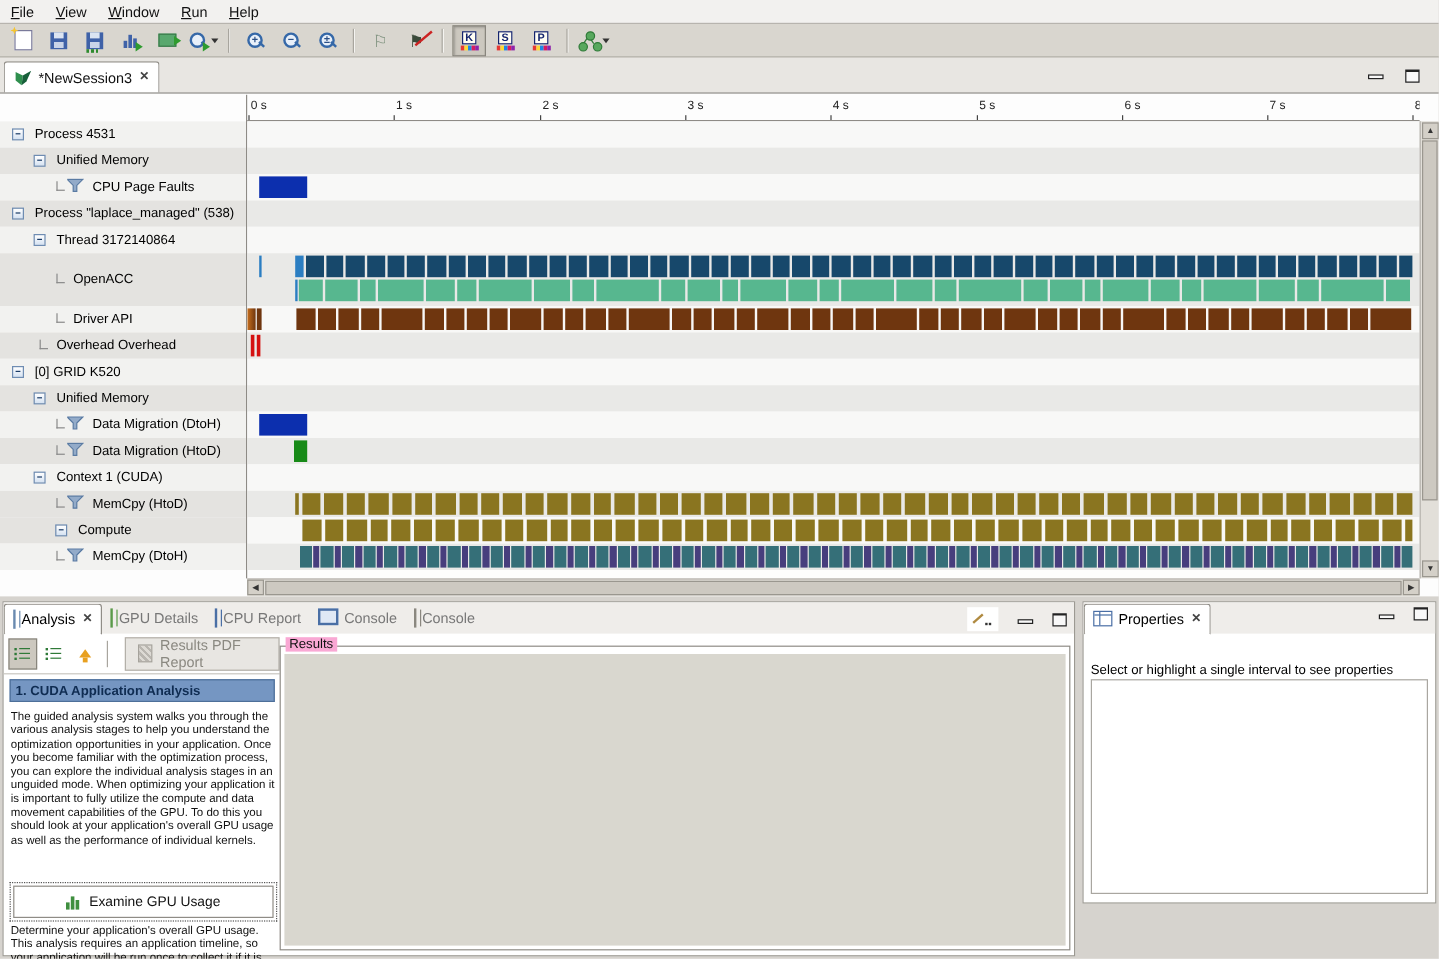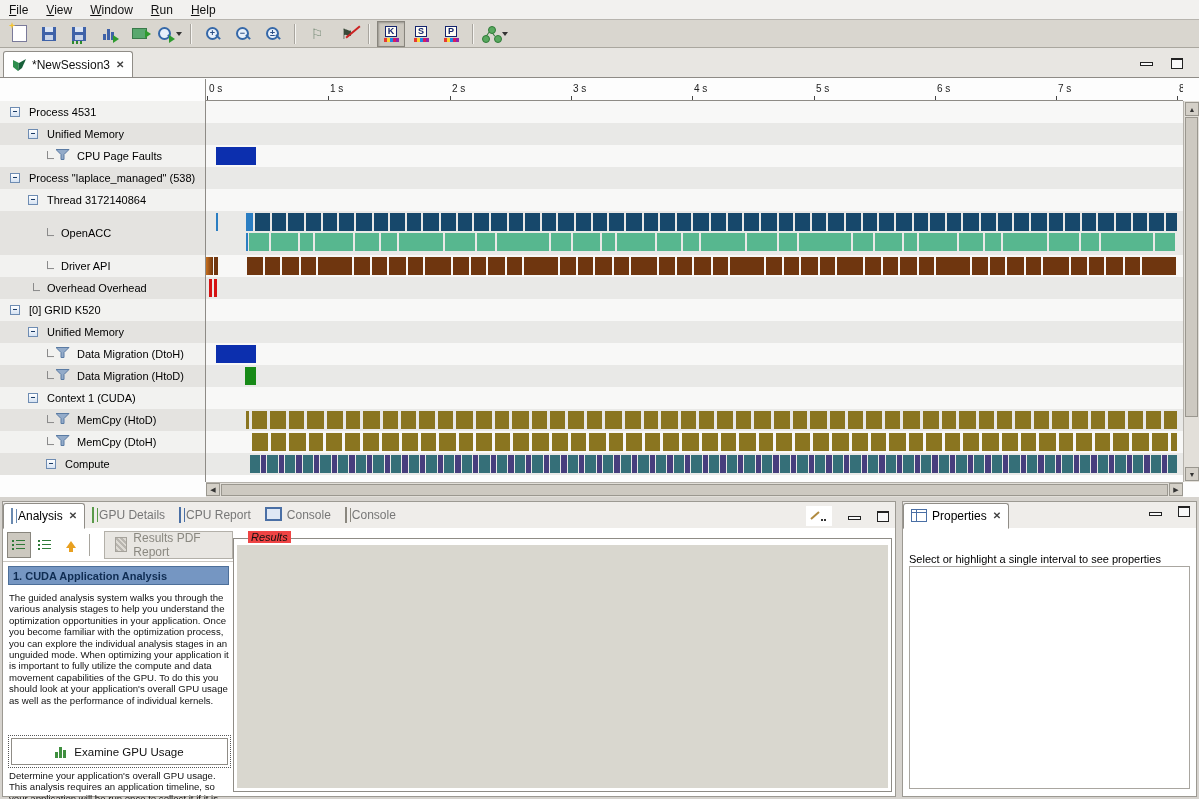--- a/index.html
+++ b/index.html
@@ -105,21 +105,21 @@
   .listico{width:13px;height:12px;position:relative;}
   .listico i{position:absolute;left:4px;height:1px;width:9px;background:#2f7a38;}
   .listico b{position:absolute;left:0;width:2px;height:2px;background:#2f7a38;}
   .uparrow{width:0;height:0;border-left:5px solid transparent;border-right:5px solid transparent;border-bottom:7px solid #e8a020;position:relative;}
   .uparrow:after{content:"";position:absolute;left:-2px;top:7px;width:4px;height:4px;background:#e8a020;}
   .exportbtn{height:26px;display:flex;align-items:center;padding:0 10px;border:1px solid #b3b0a9;background:#e8e6e2;
              color:#8a8880;font-size:12px;margin-left:10px;}
   .exportico{width:13px;height:13px;margin-right:6px;background:repeating-linear-gradient(45deg,#b9b6b0 0 2px,#dddad4 2px 4px);border:1px solid #a5a29b;}
   
   .results{position:absolute;border:1px solid #8f8c86;}
-  .results .rlabel{position:absolute;left:14px;top:-8px;background:#ef4444;padding:0 3px;font-size:11px;color:#111;font-style:italic;}
+  .results .rlabel{position:absolute;left:4px;top:-8px;background:#f9a8d4;padding:0 3px;font-size:11px;color:#111;}
   .results .rinner{position:absolute;left:3px;top:6px;right:3px;bottom:3px;background:#d9d7cf;}
   
   .stephdr{position:absolute;left:5px;top:64px;width:221px;height:19px;background:#7596c2;border:1px solid #4d6f99;
            box-sizing:border-box;display:flex;align-items:center;padding-left:4px;
            font-size:11px;font-weight:bold;color:#0f2c52;}
   .stepbody{position:absolute;left:6px;top:90px;width:220px;font-size:9.6px;line-height:11.4px;color:#111;}
   .exambtn{position:absolute;left:8px;top:236px;width:215px;height:25px;background:#fff;border:1px solid #8f8c86;
            outline:1px dotted #555;outline-offset:2px;display:flex;align-items:center;justify-content:center;
            font-size:11.5px;color:#111;}
   .gpubars{width:12px;height:12px;position:relative;margin-right:7px;}
@@ -350,30 +350,30 @@
         <div class="minusbox" style="left: 28px;"></div>
         <div class="lbl" style="left: 47px;">Context 1 (CUDA)</div>
       </div>
       <div class="treerow even" style="height: 22px;">
         <div class="lconn" style="left: 47px;"></div>
         <div class="funnel" style="left: 56px;"><svg width="14" height="12">
             <polygon points="0,1 13,1 8,6 8,11 5,11 5,6" fill="#93abc9" stroke="#5a7ba3"></polygon>
           </svg></div>
         <div class="lbl" style="left: 77px;">MemCpy (HtoD)</div>
       </div>
+      <div class="treerow even" style="height: 22px;">
+        <div class="minusbox" style="left: 46px;"></div>
+        <div class="lbl" style="left: 65px;">Compute</div>
+      </div>
       <div class="treerow odd" style="height: 22px;">
         <div class="lconn" style="left: 47px;"></div>
         <div class="funnel" style="left: 56px;"><svg width="14" height="12">
             <polygon points="0,1 13,1 8,6 8,11 5,11 5,6" fill="#93abc9" stroke="#5a7ba3"></polygon>
           </svg></div>
         <div class="lbl" style="left: 77px;">MemCpy (DtoH)</div>
-      </div>
-      <div class="treerow even" style="height: 22px;">
-        <div class="minusbox" style="left: 46px;"></div>
-        <div class="lbl" style="left: 65px;">Compute</div>
       </div>
     </div>
   <div class="trows">
       <div class="trow odd" style="height: 22px;"></div>
       <div class="trow even" style="height: 22px;"></div>
       <div class="trow odd" style="height: 22px;">
         <div class="bar" style="left: 10px; width: 40px; top: 2px; background: rgb(12, 47, 174);"></div>
       </div>
       <div class="trow even" style="height: 22px;"></div>
       <div class="trow odd" style="height: 22px;"></div>
@@ -830,21 +830,21 @@
     <div class="gpubars">
       <i style="left:0;height:6px;"></i>
         <i style="left:4px;height:11px;"></i>
         <i style="left:8px;height:8px;"></i>
     </div>
     <span>Examine GPU Usage</span>
   </div>
   <div class="stepfoot">Determine your application's overall GPU usage. This analysis requires an application timeline, so your application will be run once to collect it if it is not</div>
 </div>
 
-<div class="bpanel" style="left:902px;top:501px;width:295px;height:296px;padding-left:20px;">
+<div class="bpanel" style="left:902px;top:501px;width:295px;height:252px;padding-left:20px;">
   <div class="btabbar">
     <div class="btab active">
       <span class="bico tblico" style="color:#4a6fa5;"></span>
       <span>Properties</span>
       <span class="xicon" style="margin-left:6px;">✕</span>
     </div>
   </div>
   <div class="viewtools">
     <div class="icoMin"></div>
     <div class="icoMax"></div>

